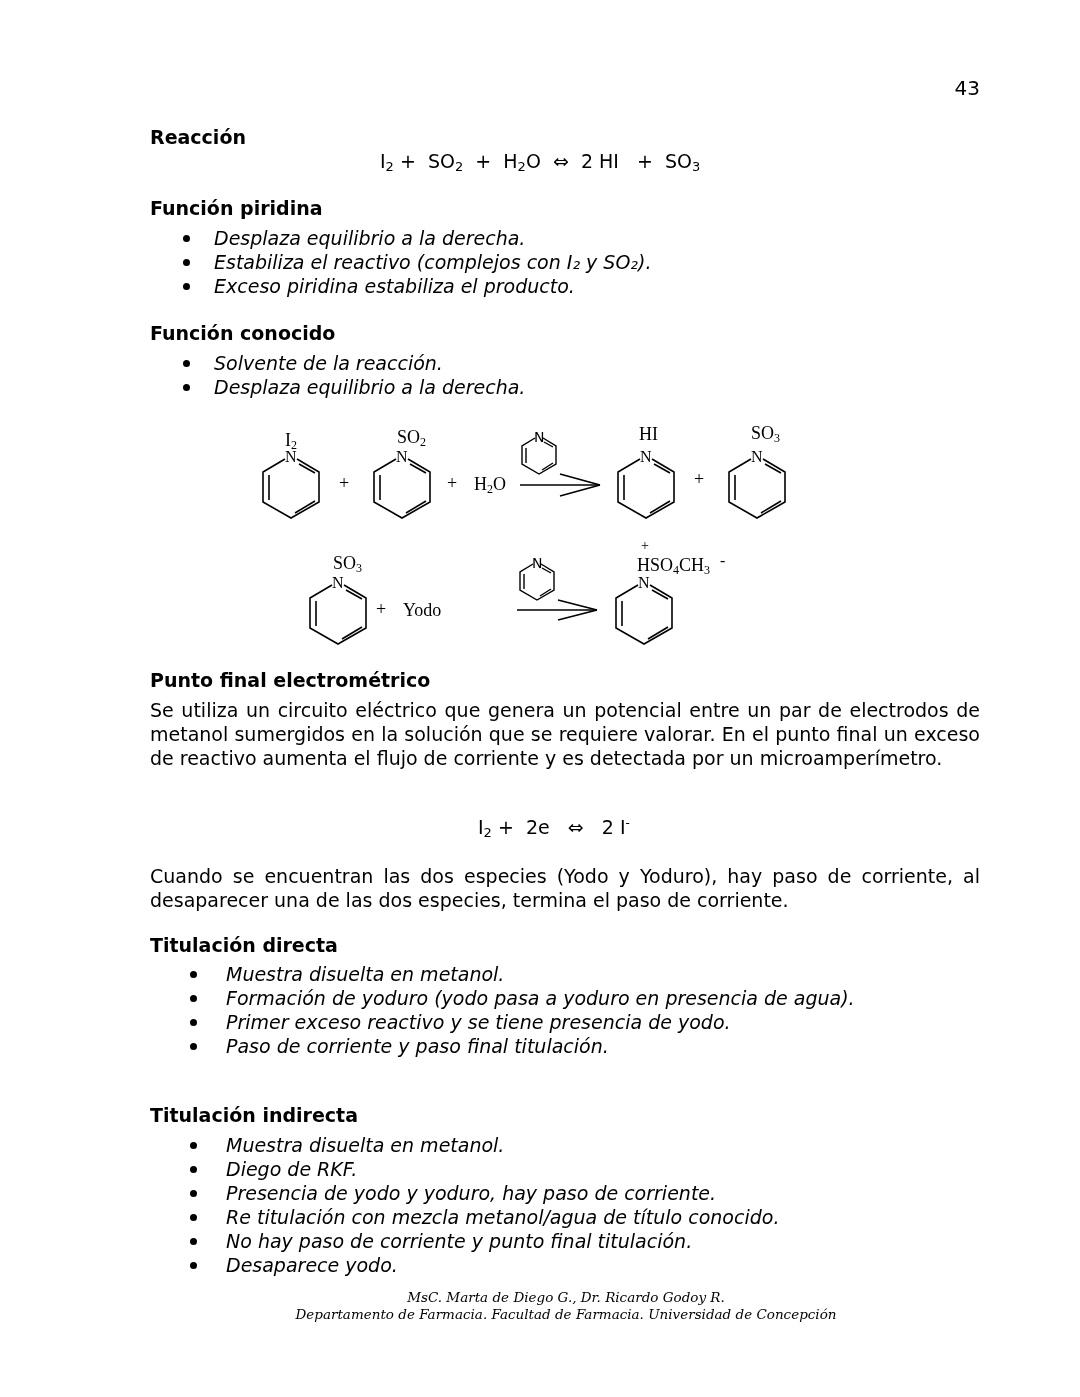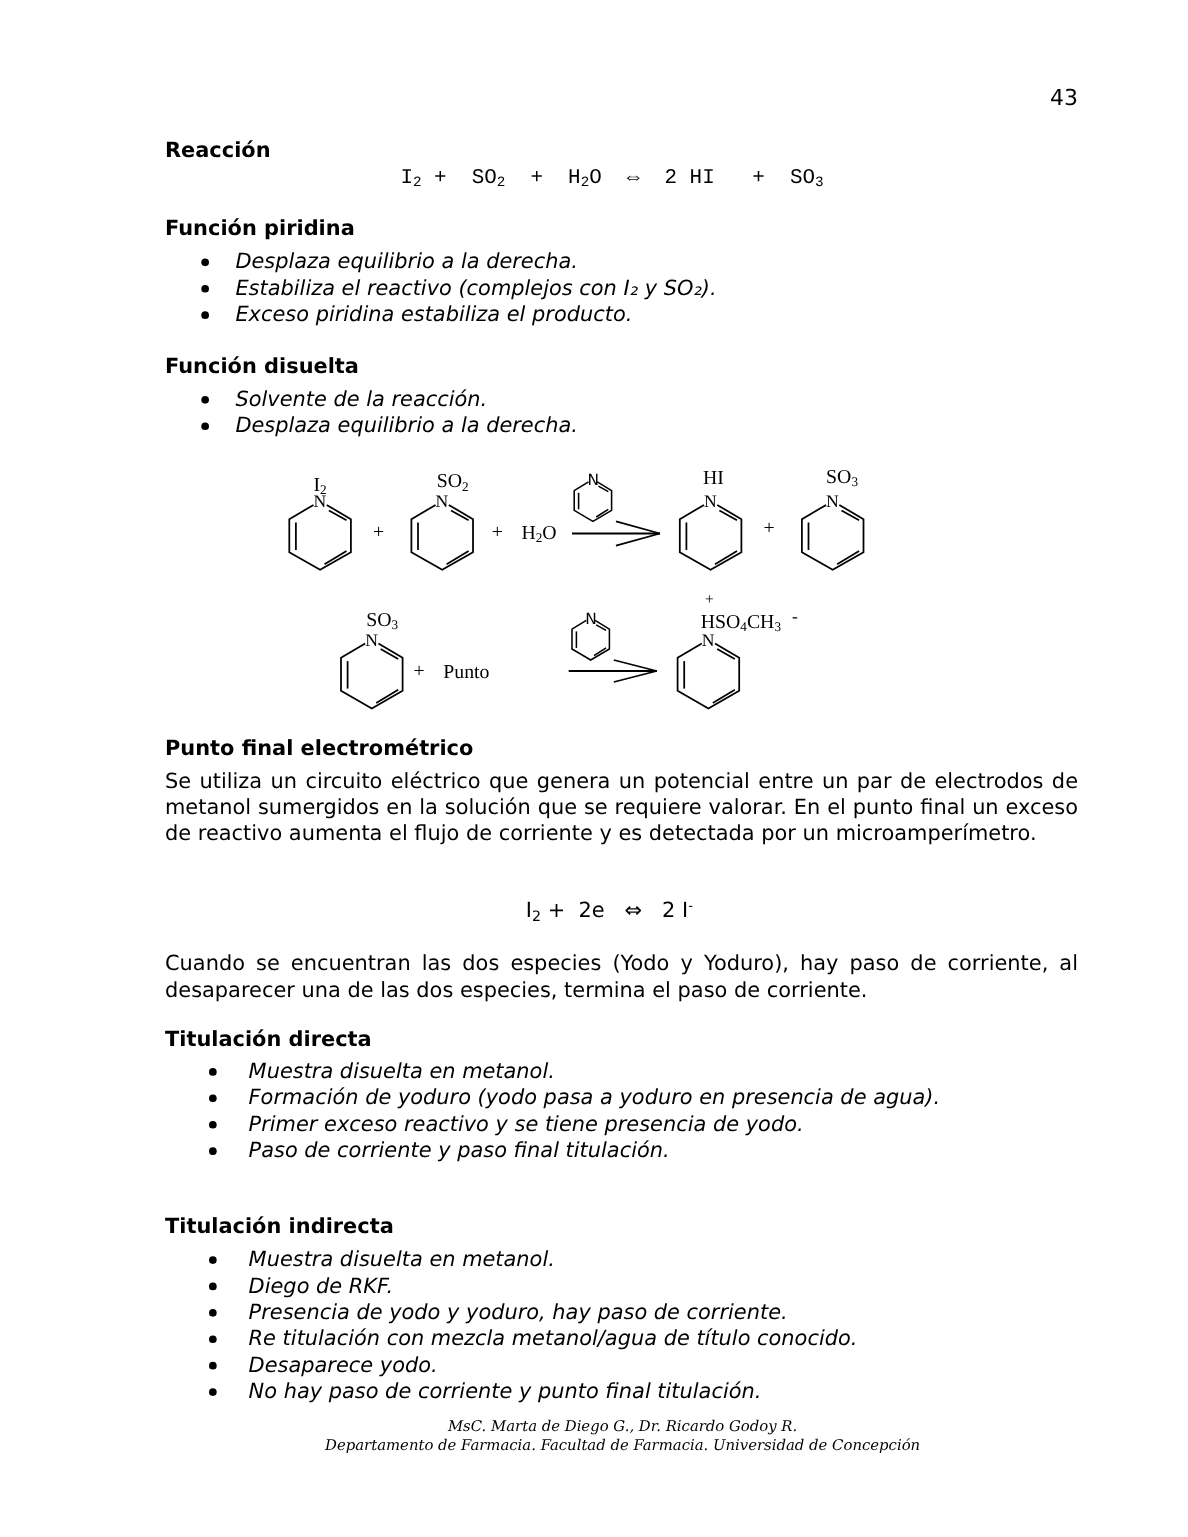--- a/index.html
+++ b/index.html
@@ -18,30 +18,30 @@
   .chem-label { position: absolute; font-family: "Liberation Serif", "DejaVu Serif", serif; font-size: 18px; white-space: pre; }
   .chem-label sub { font-size: 12px; vertical-align: -3px; }
   svg.scheme { position: absolute; left: 0; top: 0; }
 </style>
 </head>
 <body>
 
 <div class="page-number">43</div>
 
 <div class="abs heading" style="top:126px;">Reacción</div>
-<div class="abs eq" style="left:364px; top:150px;font-family:Liberation Mono, monospace;"><span>I</span><sub>2</sub><span> +  SO</span><sub>2</sub><span>  +  H</span><sub>2</sub><span>O  ⇔  2 HI   +  SO</span><sub>3</sub></div>
+<div class="abs eq" style="left:380px; top:150px;"><span>I</span><sub>2</sub><span> +  SO</span><sub>2</sub><span>  +  H</span><sub>2</sub><span>O  ⇔  2 HI   +  SO</span><sub>3</sub></div>
 
 <div class="abs heading" style="top:197px;">Función piridina</div>
 <ul class="bullets" style="left:214px; top:226px;">
   <li><span class="dot" style="left:-31px"></span><span>Desplaza equilibrio a la derecha.</span></li>
   <li><span class="dot" style="left:-31px"></span><span>Estabiliza el reactivo (complejos con I₂ y SO₂).</span></li>
   <li><span class="dot" style="left:-31px"></span><span>Exceso piridina estabiliza el producto.</span></li>
 </ul>
 
-<div class="abs heading" style="top:322px;">Función disuelta</div>
+<div class="abs heading" style="top:322px;">Función conocido</div>
 <ul class="bullets" style="left:214px; top:351px;">
   <li><span class="dot" style="left:-31px"></span><span>Solvente de la reacción.</span></li>
   <li><span class="dot" style="left:-31px"></span><span>Desplaza equilibrio a la derecha.</span></li>
 </ul>
 
 <svg class="scheme" width="1080" height="660">
   <defs>
     <g id="pyr" stroke="#000" stroke-width="1.6" fill="none">
 
       <polyline points="-6,3 -28,16 -28,46 0,62 28,46 28,16 6,3"></polyline>
@@ -104,21 +104,21 @@
 <div class="chem-label" style="left:534px; top:429px; font-size:14px; font-family:'DejaVu Sans', sans-serif;">N</div>
 <div class="chem-label" style="left:639px; top:424px;">HI</div>
 <div class="chem-label" style="left:640px; top:448px; font-size:16px;">N</div>
 <div class="chem-label" style="left:694px; top:469px;">+</div>
 <div class="chem-label" style="left:751px; top:423px;">SO<sub>3</sub></div>
 <div class="chem-label" style="left:751px; top:448px; font-size:16px;">N</div>
 
 <div class="chem-label" style="left:333px; top:553px;">SO<sub>3</sub></div>
 <div class="chem-label" style="left:332px; top:574px; font-size:16px;">N</div>
 <div class="chem-label" style="left:376px; top:599px;">+</div>
-<div class="chem-label" style="left:403px; top:600px;">Punto</div>
+<div class="chem-label" style="left:403px; top:600px;">Yodo</div>
 <div class="chem-label" style="left:532px; top:555px; font-size:14px; font-family:'DejaVu Sans', sans-serif;">N</div>
 <div class="chem-label" style="left:641px; top:538px; font-size:14px;">+</div>
 <div class="chem-label" style="left:637px; top:555px;">HSO<sub>4</sub>CH<sub>3</sub></div>
 <div class="chem-label" style="left:720px; top:552px; font-size:16px;">-</div>
 <div class="chem-label" style="left:638px; top:574px; font-size:16px;">N</div>
 
 <div class="abs heading" style="top:669px;">Punto final electrométrico</div>
 <div class="para" style="top:698px;">Se utiliza un circuito eléctrico que genera un potencial entre un par de electrodos de metanol sumergidos en la solución que se requiere valorar. En el punto final un exceso de reactivo aumenta el flujo de corriente y es detectada por un microamperímetro.</div>
 <div class="abs eq" style="left:478px; top:816px;text-align:center;"><span>I</span><sub>2</sub><span> +  2e   ⇔   2 I</span><sup>-</sup></div>
 <div class="para" style="top:864px;">Cuando se encuentran las dos especies (Yodo y Yoduro), hay paso de corriente, al desaparecer una de las dos especies, termina el paso de corriente.</div>
@@ -130,18 +130,18 @@
   <li><span class="dot" style="left:-36px"></span><span>Primer exceso reactivo y se tiene presencia de yodo.</span></li>
   <li><span class="dot" style="left:-36px"></span><span>Paso de corriente y paso final titulación.</span></li>
 </ul>
 
 <div class="abs heading" style="top:1104px;">Titulación indirecta</div>
 <ul class="bullets" style="left:226px; top:1133px;">
   <li><span class="dot" style="left:-36px"></span><span>Muestra disuelta en metanol.</span></li>
   <li><span class="dot" style="left:-36px"></span><span>Diego de RKF.</span></li>
   <li><span class="dot" style="left:-36px"></span><span>Presencia de yodo y yoduro, hay paso de corriente.</span></li>
   <li><span class="dot" style="left:-36px"></span><span>Re titulación con mezcla metanol/agua de título conocido.</span></li>
+  <li><span class="dot" style="left:-36px"></span><span>No hay paso de corriente y punto final titulación.</span></li>
   <li><span class="dot" style="left:-36px"></span><span>Desaparece yodo.</span></li>
-  <li><span class="dot" style="left:-36px"></span><span>No hay paso de corriente y punto final titulación.</span></li>
 </ul>
 
 <div class="footer" style="top:1289px;">MsC.  Marta de Diego G.,  Dr. Ricardo Godoy R.</div>
 <div class="footer" style="top:1306px;">Departamento de Farmacia. Facultad de Farmacia. Universidad de Concepción</div>
 
 </body></html>

